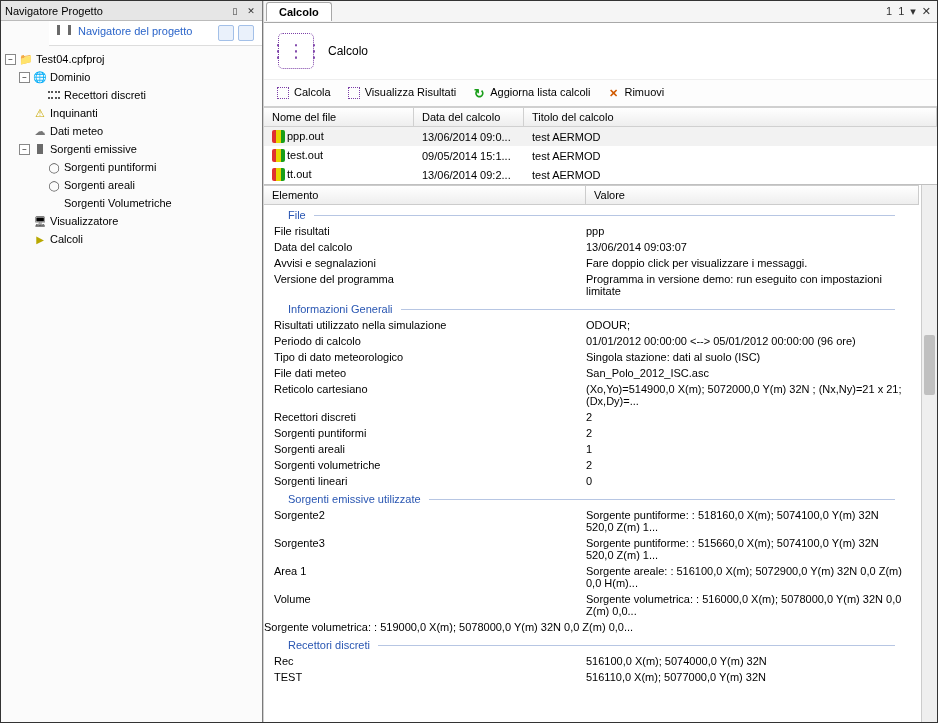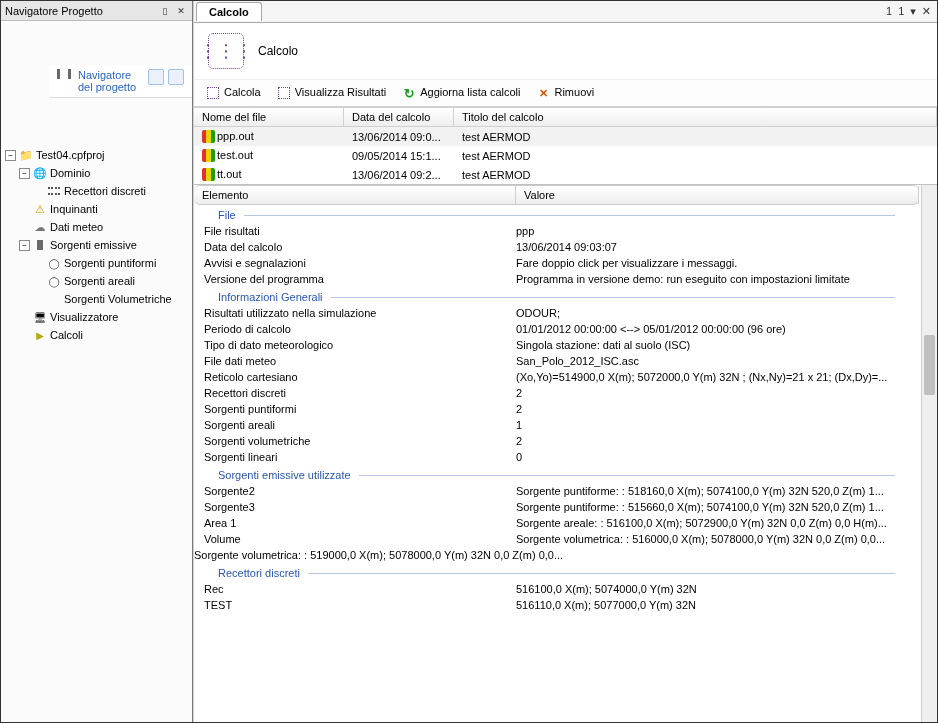--- a/index.html
+++ b/index.html
@@ -1,19 +1,19 @@
 <!DOCTYPE html>
 <html><head>
 <meta charset="utf-8">
 <style>
   * { box-sizing: border-box; margin: 0; padding: 0; font-family: Tahoma, Arial, sans-serif; font-size: 11px; }
   body { background: #fff; width: 938px; height: 723px; display: flex; border: 1px solid #333; }
   
   
-  .left-panel { width: 192px; border-right: 1px solid #7a7a7a; display: flex; flex-direction: column; background: #fbfbfb; gap: 44px; }
+  .left-panel { width: 262px; border-right: 1px solid #7a7a7a; display: flex; flex-direction: column; background: #fbfbfb; }
   .panel-header { background: #e6e6e6; border-bottom: 1px solid #bbb; display: flex; align-items: center; padding: 2px 4px; height: 20px; }
   .panel-header .title { flex: 1; }
   .panel-header .ctrl { width: 14px; height: 14px; margin-left: 2px; display: flex; align-items: center; justify-content: center; cursor: pointer; font-size: 9px; color: #333; }
   .sub-header { display: flex; padding: 4px 8px; border-bottom: 1px solid #ddd; background: #fff; margin-left: 48px; }
   .sub-header .link { color: #2a64c9; flex: 1; margin-left: 4px; }
   .sub-header .doc-icons { display: flex; gap: 4px; }
   .doc-icon { width: 16px; height: 16px; border: 1px solid #a3c0e8; background: #eaf1fb; border-radius: 2px; }
   .tree { padding: 4px 0; overflow-y: auto; flex: 1; }
   .tree-row { display: flex; align-items: center; height: 18px; padding: 0 4px; cursor: pointer; white-space: nowrap; }
   .tree-indent { display: inline-block; }
@@ -51,21 +51,21 @@
   .col-date { flex: 0 0 110px; }
   .col-title { flex: 1; }
   .list-row { display: flex; padding: 0; height: 19px; align-items: center; }
   .list-row.sel { background: #f2f2f2; }
   .list-row .cell { padding: 0 8px; overflow: hidden; white-space: nowrap; }
   .file-icon { width: 13px; height: 13px; display: inline-block; margin-right: 2px; background: linear-gradient(90deg,#e03030 33%,#e8d400 33% 66%,#1a9e1a 66%); border-radius: 2px; vertical-align: middle; }
   
   .details { flex: 1; overflow-y: auto; position: relative; }
   .details-scroll { position: absolute; right: 0; top: 0; bottom: 0; width: 16px; background: #efefef; border-left: 1px solid #ccc; }
   .details-scroll::before { content: ""; position: absolute; top: 150px; left: 2px; right: 2px; height: 60px; background: #c0c0c0; border-radius: 2px; }
-  .details-header { display: flex; background: linear-gradient(#fff,#eee); border-bottom: 1px solid #ccc; border-top: 1px solid #ccc; border-radius: 6px; }
+  .details-header { display: flex; background: linear-gradient(#fff,#eee); border-bottom: 1px solid #ccc; border-top: 1px solid #ccc; }
   .details-header .dh { padding: 3px 8px; border-right: 1px solid #ccc; }
   .dh-el { flex: 0 0 322px; }
   .dh-val { flex: 1; }
   .section-title { color: #2956b2; padding: 4px 24px 2px; display: flex; align-items: center; gap: 4px; }
   .section-title::after { content: ""; flex: 1; border-bottom: 1px solid #b7c6e3; margin-left: 4px; }
   .prop-row { display: flex; padding: 1px 0; }
   .prop-row .pk { flex: 0 0 322px; padding: 1px 10px; }
   .prop-row .pv { flex: 1; padding: 1px 10px 1px 0; }
   .details-inner { padding-right: 18px; padding-bottom: 8px; }
 </style>

